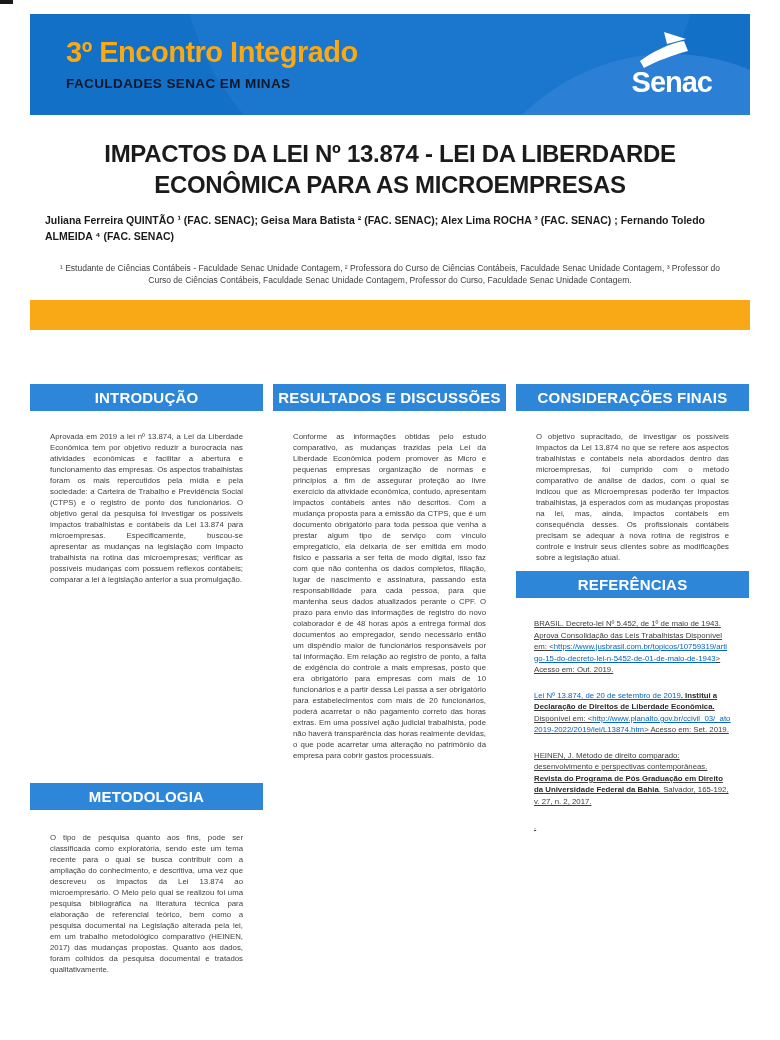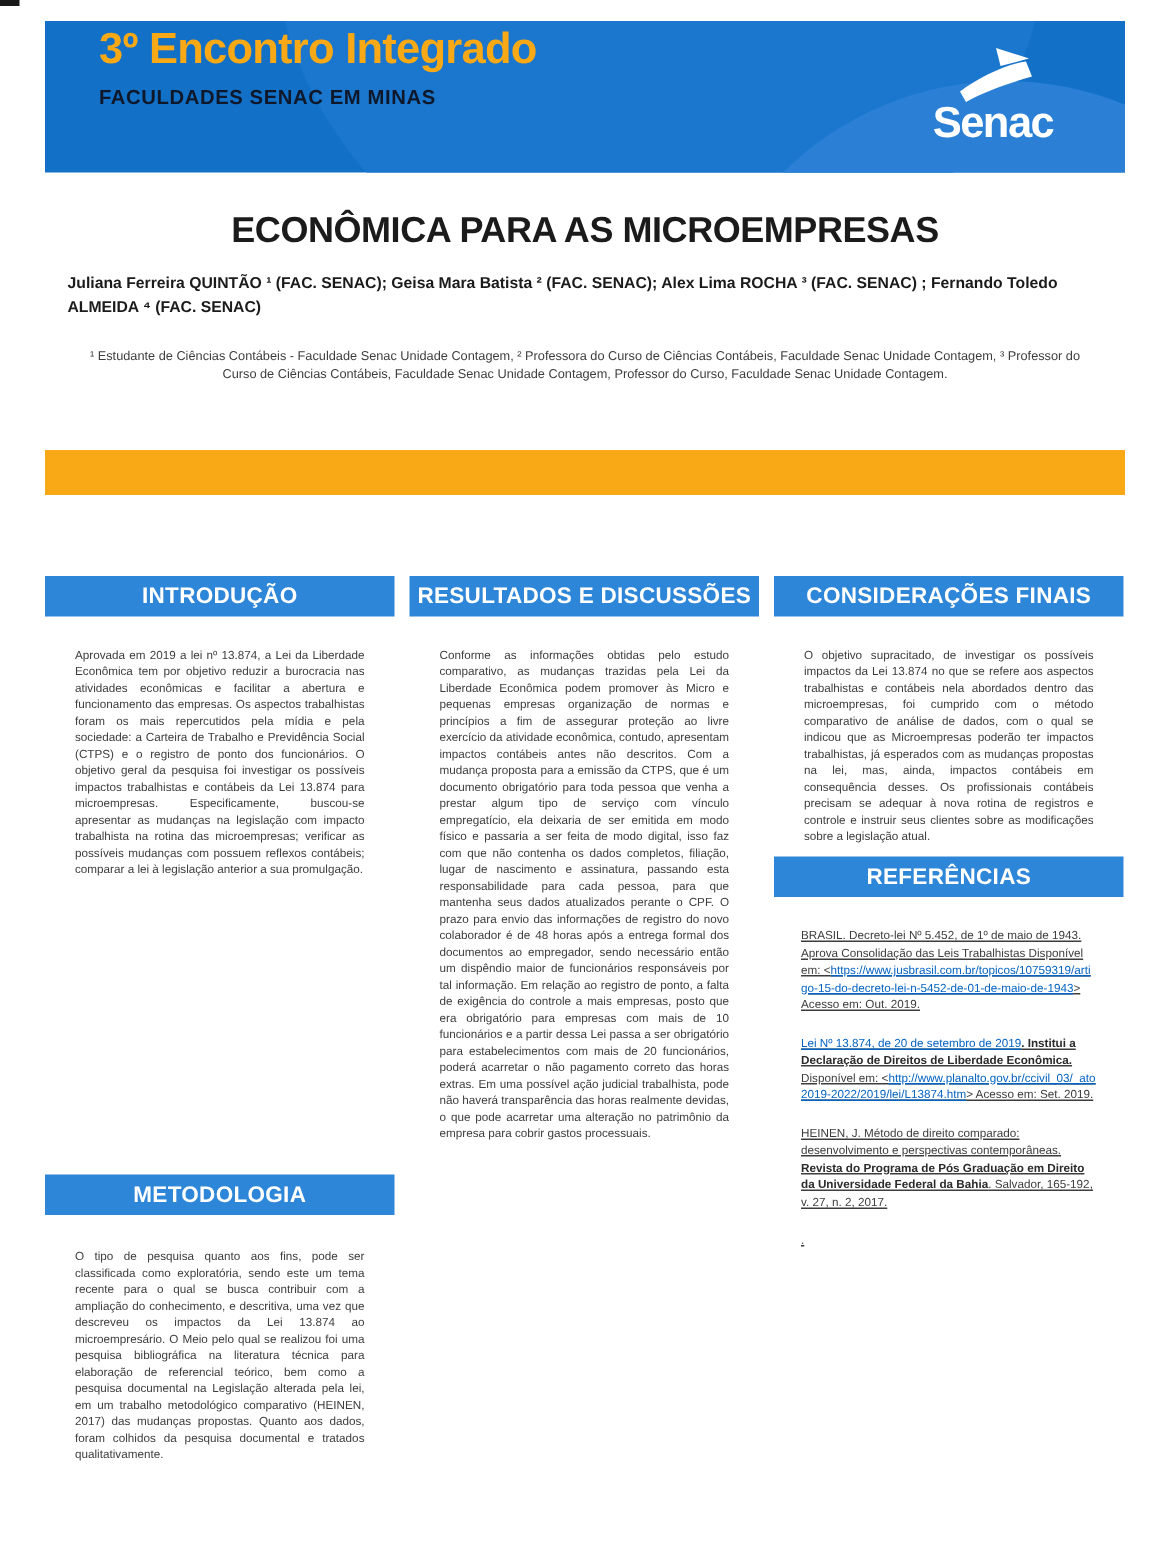--- a/index.html
+++ b/index.html
@@ -11,28 +11,28 @@
   .corner-mark{position:absolute;left:0;top:0;width:13px;height:4px;background:#191919;}
 
   
   .banner{
     position:absolute;left:30px;top:14px;width:720px;height:101px;
     background:#1271c7;overflow:hidden;
   }
   .curve{position:absolute;border-radius:50%;}
   .curve1{width:520px;height:520px;left:150px;top:-330px;background:#1a77cd;}
   .curve2{width:420px;height:420px;left:430px;top:40px;background:#2b80d6;}
-  .banner-text{position:absolute;left:36px;top:4px;}
+  .banner-text{position:absolute;left:36px;top:23px;}
   .event-title{
     color:#f9a816;font-size:29px;font-weight:bold;letter-spacing:-0.5px;line-height:1.1;
   }
   .event-subtitle{color:#0f172a;font-size:13.5px;font-weight:bold;letter-spacing:0.4px;margin-top:7px;}
   .logo{position:absolute;right:38px;top:16px;width:100px;text-align:center;}
   .logo svg{display:block;margin:0 auto;}
-  .logo-text{color:#ffffff;font-size:29px;font-weight:bold;letter-spacing:-1px;line-height:1;margin-top:-2px;}
+  .logo-text{color:#ffffff;font-size:29px;font-weight:bold;letter-spacing:-1px;line-height:1;margin-top:-2px;text-align:right;}
 
   
   .title{margin:138px 40px 0;text-align:center;color:#1b1b1b;
          font-size:24px;font-weight:bold;line-height:1.3;letter-spacing:-0.3px;}
   .authors{margin:13px 45px 0;font-size:10.5px;font-weight:bold;
            color:#1b1b1b;line-height:1.5;}
   .affiliations{margin:17px 55px 0;text-align:center;font-size:8.5px;color:#3d3d3d;line-height:1.45;}
 
   .orange-bar{position:absolute;left:30px;top:300px;width:720px;height:30px;background:#f9a816;}
 
@@ -70,20 +70,21 @@
   <div class="logo">
     <svg width="64" height="40" viewBox="0 0 64 40">
       <path d="M34 2 L56 9 L37 14 Z" fill="#ffffff"></path>
       <path d="M10 31 C 22 22, 40 13, 54 11 L58 21 C 44 25, 26 31, 14 38 Z" fill="#ffffff"></path>
     </svg>
     <div class="logo-text">Senac</div>
   </div>
 </header>
 
 <div class="title">
+  <div>IMPACTOS DA LEI Nº 13.874 - LEI DA LIBERDARDE</div>
   <div>ECONÔMICA PARA AS MICROEMPRESAS</div>
 </div>
 
 <div class="authors">Juliana Ferreira QUINTÃO ¹ (FAC. SENAC); Geisa Mara Batista ² (FAC. SENAC); Alex Lima ROCHA ³ (FAC. SENAC) ; Fernando Toledo ALMEIDA ⁴ (FAC. SENAC)</div>
 
 <div class="affiliations">¹ Estudante de Ciências Contábeis - Faculdade Senac Unidade Contagem, ² Professora do Curso de Ciências Contábeis, Faculdade Senac Unidade Contagem, ³ Professor do Curso de Ciências Contábeis, Faculdade Senac Unidade Contagem, Professor do Curso, Faculdade Senac Unidade Contagem.</div>
 
 <div class="orange-bar"></div>
 
 <div class="columns">

